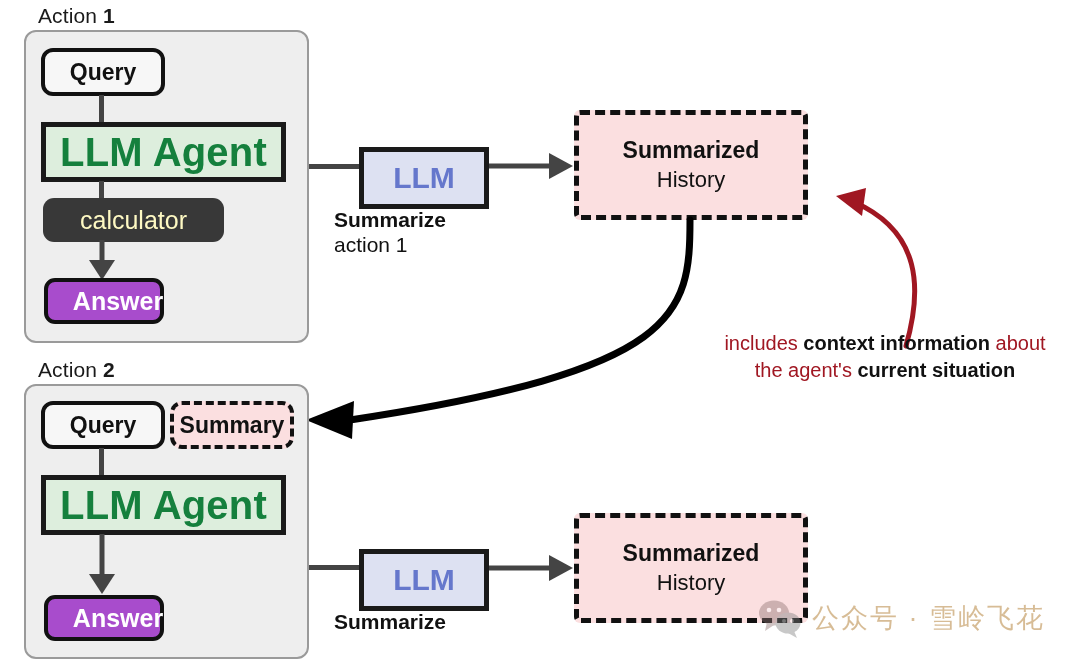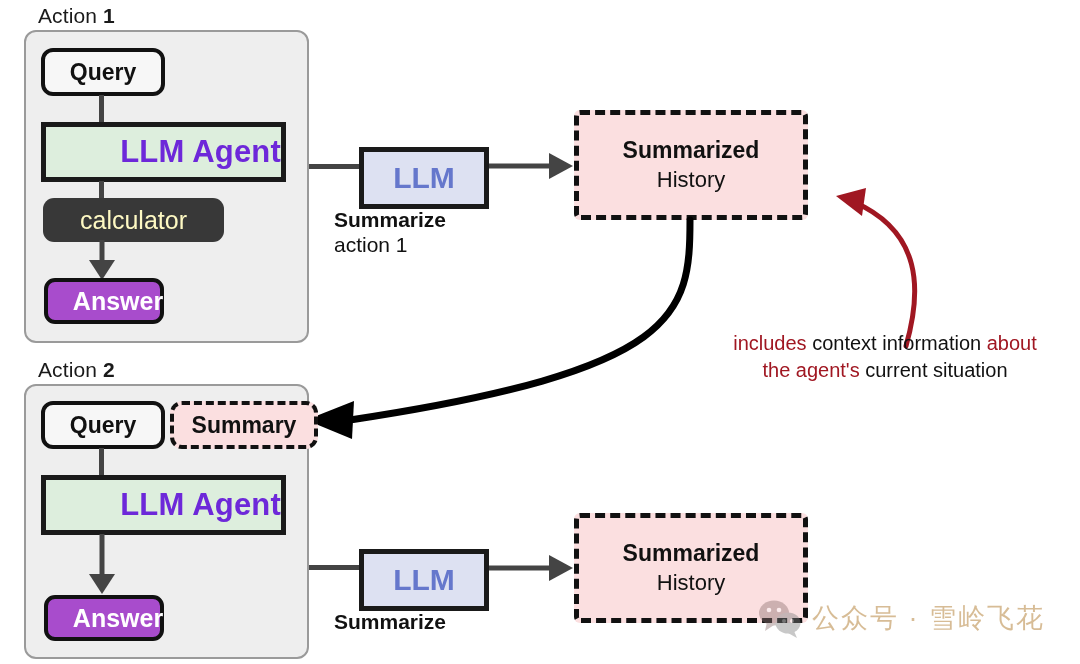--- a/index.html
+++ b/index.html
@@ -64,24 +64,24 @@
     color: #111111;
   }
 
   
   .agent-box {
     background: #ddeedd;
     border: 5px solid #1a1a1a;
     box-sizing: border-box;
     display: flex;
     align-items: center;
-    justify-content: flex-end;
-    font-size: 31px;
-    font-weight: bold;
-    color: #6d28d9;
+    justify-content: center;
+    font-size: 40px;
+    font-weight: bold;
+    color: #15803d;
     letter-spacing: 0.2px;
   }
 
   
   .tool-box {
     background: #383838;
     border-radius: 11px;
     box-sizing: border-box;
     display: flex;
     align-items: center;
@@ -146,21 +146,21 @@
   .hist-box .h-bot { font-size: 22px; font-weight: normal; }
 
   
   .note {
     text-align: center;
     font-size: 20px;
     color: #a01722;
     line-height: 1.35;
     white-space: nowrap;
   }
-  .note b { color: #111111; font-weight: normal; margin-top: 44px; }
+  .note b { color: #111111; font-weight: bold; margin-top: 44px; }
 
   
   .watermark {
     display: flex;
     align-items: center;
     gap: 8px;
     opacity: 0.42;
     pointer-events: none;
   }
   .watermark .wm-text {
@@ -247,21 +247,21 @@
   <div class="abs action-label" style="left:38px; top:358px;">
     <span>Action </span><b>2</b>
   </div>
 
   <div class="abs action-box" style="left:24px; top:384px; width:285px; height:275px;"></div>
 
   <div class="abs query-box" style="left:41px; top:401px; width:124px; height:48px;">
     <span>Query</span>
   </div>
 
-  <div class="abs summary-box" style="left:170px; top:401px; width:148px; height:48px;">
+  <div class="abs summary-box" style="left:170px; top:401px; width:124px; height:48px;">
     <span>Summary</span>
   </div>
 
   <div class="abs" style="left:99px; top:448px; width:5px; height:28px; background:#444444;"></div>
 
   <div class="abs agent-box" style="left:41px; top:475px; width:245px; height:60px;">
     <span>LLM Agent</span>
   </div>
 
   <svg class="abs" style="left:86px; top:534px;" width="32" height="62" viewBox="0 0 32 62">

